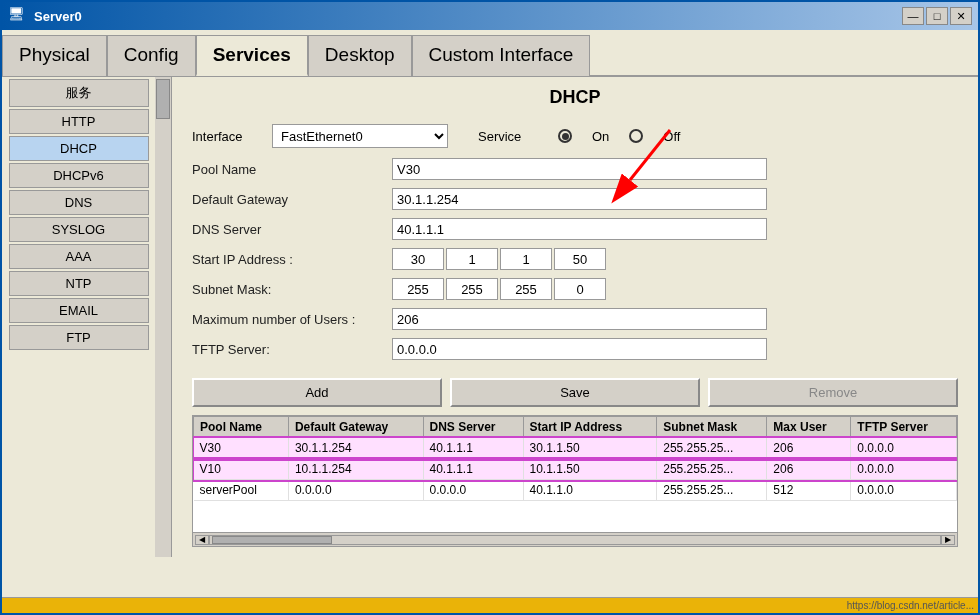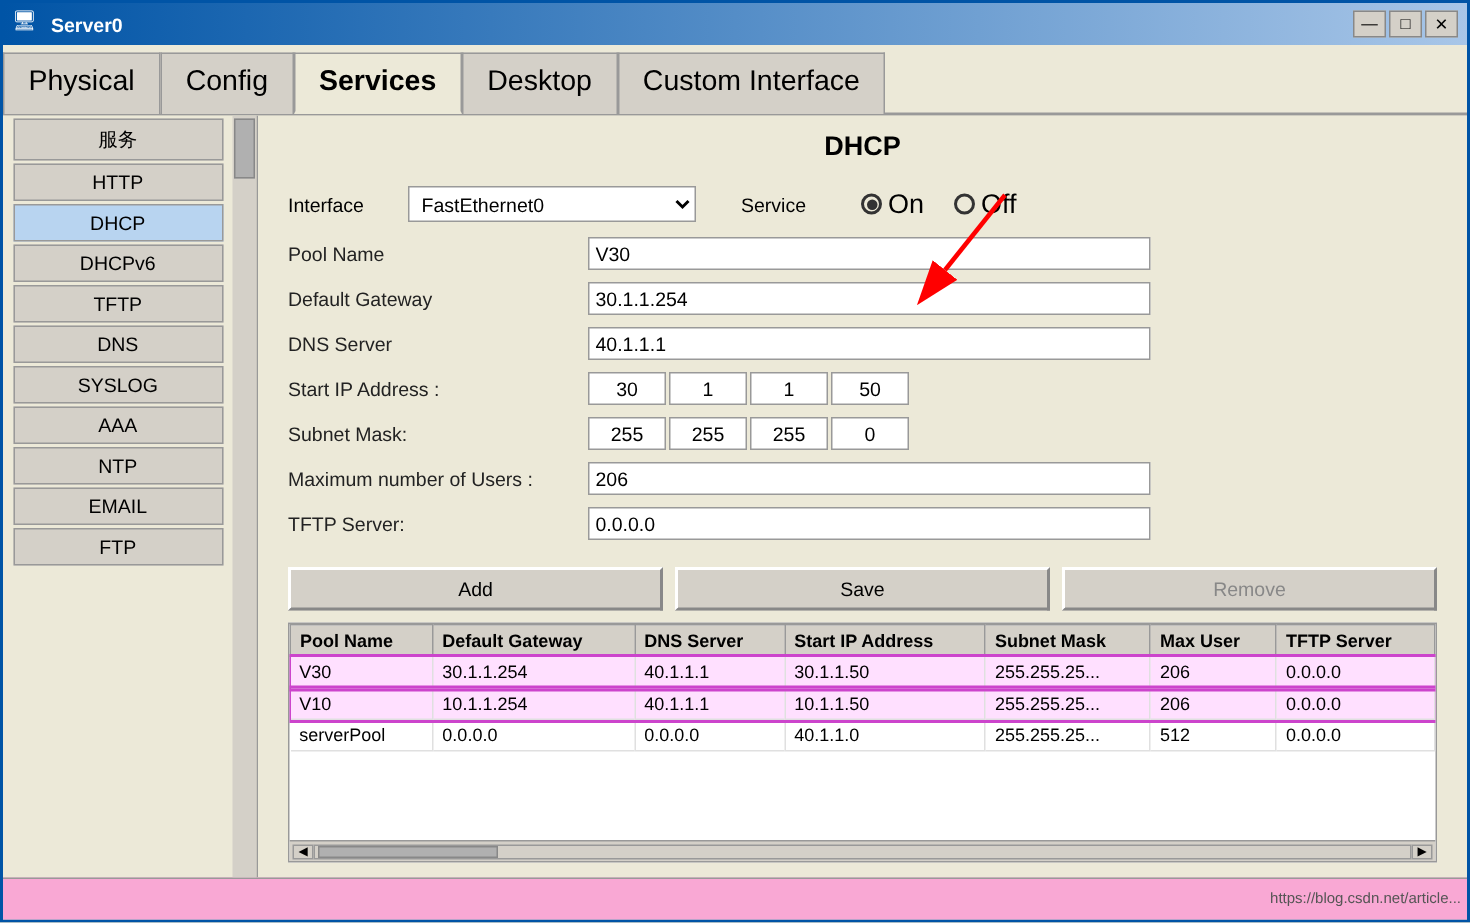--- a/index.html
+++ b/index.html
@@ -133,25 +133,25 @@
       align-items: center;
       margin-bottom: 10px;
     }
     .interface-label { width: 80px; font-size: 13px; }
     .interface-select {
       height: 24px;
       border: 1px solid #999;
       background: white;
       padding: 2px 4px;
       font-size: 13px;
-      width: 192px;
+      width: 176px;
     }
     .service-label { margin-left: 30px; width: 70px; font-size: 13px; }
     .radio-group { display: flex; align-items: center; gap: 20px; margin-left: 10px; }
-    .radio-option { display: flex; align-items: center; gap: 4px; font-size: 18px; cursor: pointer; }
+    .radio-option { display: flex; align-items: center; gap: 20px; font-size: 13px; cursor: pointer; }
     .radio-circle {
       width: 14px; height: 14px;
       border-radius: 50%;
       border: 2px solid #333;
       display: flex; align-items: center; justify-content: center;
     }
     .radio-circle.selected::after {
       content: '';
       width: 7px; height: 7px;
       border-radius: 50%;
@@ -246,29 +246,30 @@
       background: #d4d0c8;
       border: 1px solid #999;
       display: flex;
       align-items: center;
       justify-content: center;
       font-size: 8px;
       cursor: pointer;
     }
 
     .status-bar {
-      height: 28px;
-      background: #f9a8d4;
+      height: 16px;
+      background: #eab308;
       border-top: 1px solid #999;
       display: flex;
       align-items: center;
       justify-content: flex-end;
       padding-right: 4px;
       font-size: 10px;
       color: #555;
+      margin-top: 40px;
     }
   </style>
 </head>
 <body>
 
 <div class="window">
 
   <div class="title-bar">
     <div class="title-bar-icon">🖥</div>
     <div class="title-bar-title">Server0</div>
@@ -289,21 +290,20 @@
 
   <div class="content">
 
     <div class="sidebar">
       <div class="sidebar-inner">
         <div class="sidebar-list">
           <div class="sidebar-item">服务</div>
           <div class="sidebar-item">HTTP</div>
           <div class="sidebar-item active">DHCP</div>
           <div class="sidebar-item">DHCPv6</div>
-          <div class="sidebar-item">TFTP</div>
           <div class="sidebar-item">DNS</div>
           <div class="sidebar-item">SYSLOG</div>
           <div class="sidebar-item">AAA</div>
           <div class="sidebar-item">NTP</div>
           <div class="sidebar-item">EMAIL</div>
           <div class="sidebar-item">FTP</div>
         </div>
         <div class="sidebar-scroll-track">
           <div class="sidebar-scroll-thumb"></div>
         </div>

